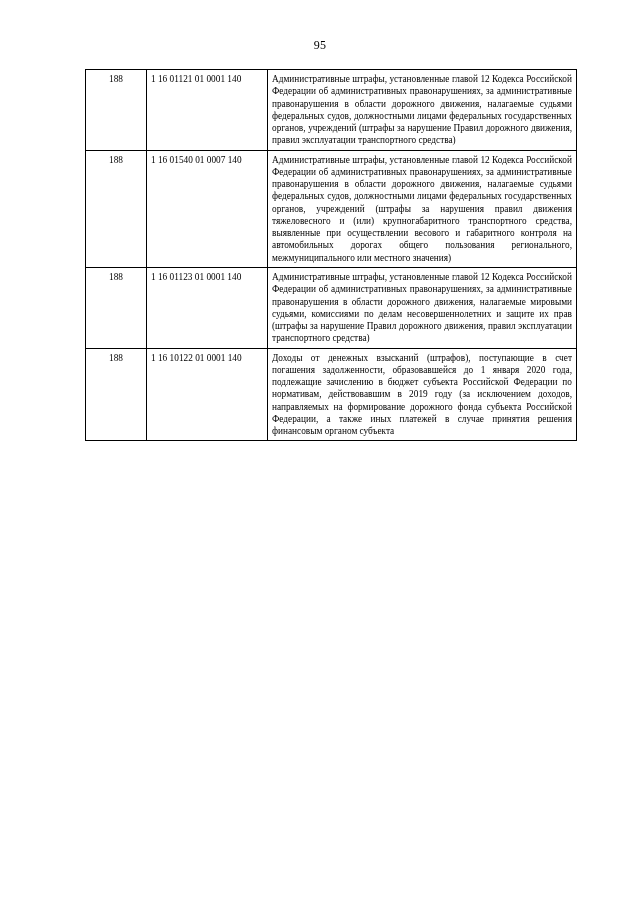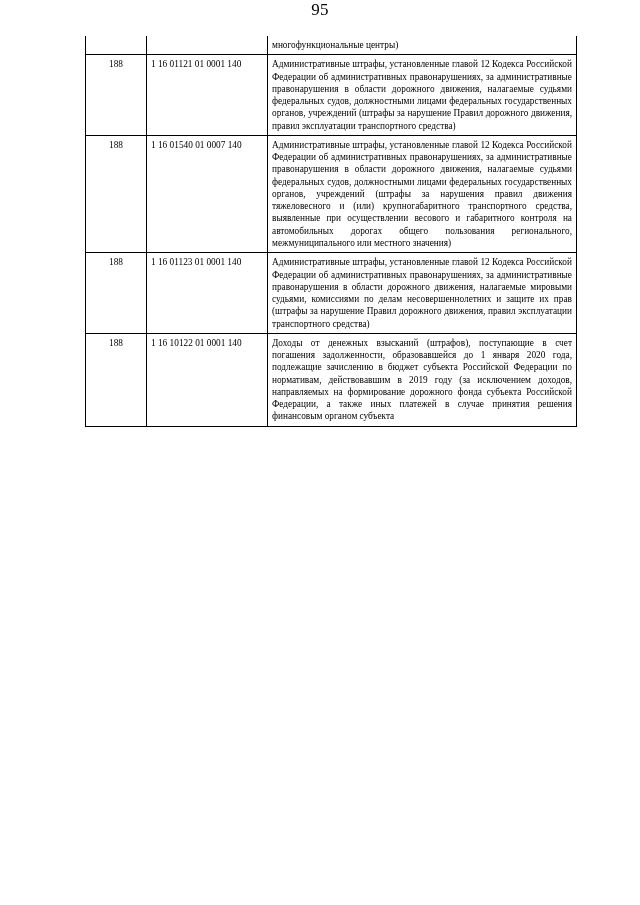--- a/index.html
+++ b/index.html
@@ -16,21 +16,22 @@
   }
   .page {
     width: 640px;
     height: 905px;
     box-sizing: border-box;
     padding: 0;
     position: relative;
   }
   .page-number {
     text-align: center;
-    font-size: 17px;
+    font-size: 12px;
+    margin-top: 38px;
     margin-bottom: 16px;
     letter-spacing: 0.2px;
   }
   table.doc-table {
     border-collapse: collapse;
     margin-left: 85px;
     width: 470px;
     table-layout: fixed;
   }
   table.doc-table td {
@@ -69,25 +70,20 @@
 <body>
 
 <div class="page">
 
   <div class="page-number">95</div>
 
   <div class="tbl-wrap">
     <table class="doc-table">
       <tbody>
 
-        <tr class="partial">
-          <td class="col-code"></td>
-          <td class="col-kbk"></td>
-          <td class="col-desc">многофункциональные центры)</td>
-        </tr>
 
         <tr>
           <td class="col-code">188</td>
           <td class="col-kbk">1 16 01121 01 0001 140</td>
           <td class="col-desc">Административные штрафы, установленные главой 12 Кодекса Российской Федерации об административных правонарушениях, за административные правонарушения в области дорожного движения, налагаемые судьями федеральных судов, должностными лицами федеральных государственных органов, учреждений (штрафы за нарушение Правил дорожного движения, правил эксплуатации транспортного средства)</td>
         </tr>
 
         <tr>
           <td class="col-code">188</td>
           <td class="col-kbk">1 16 01540 01 0007 140</td>

